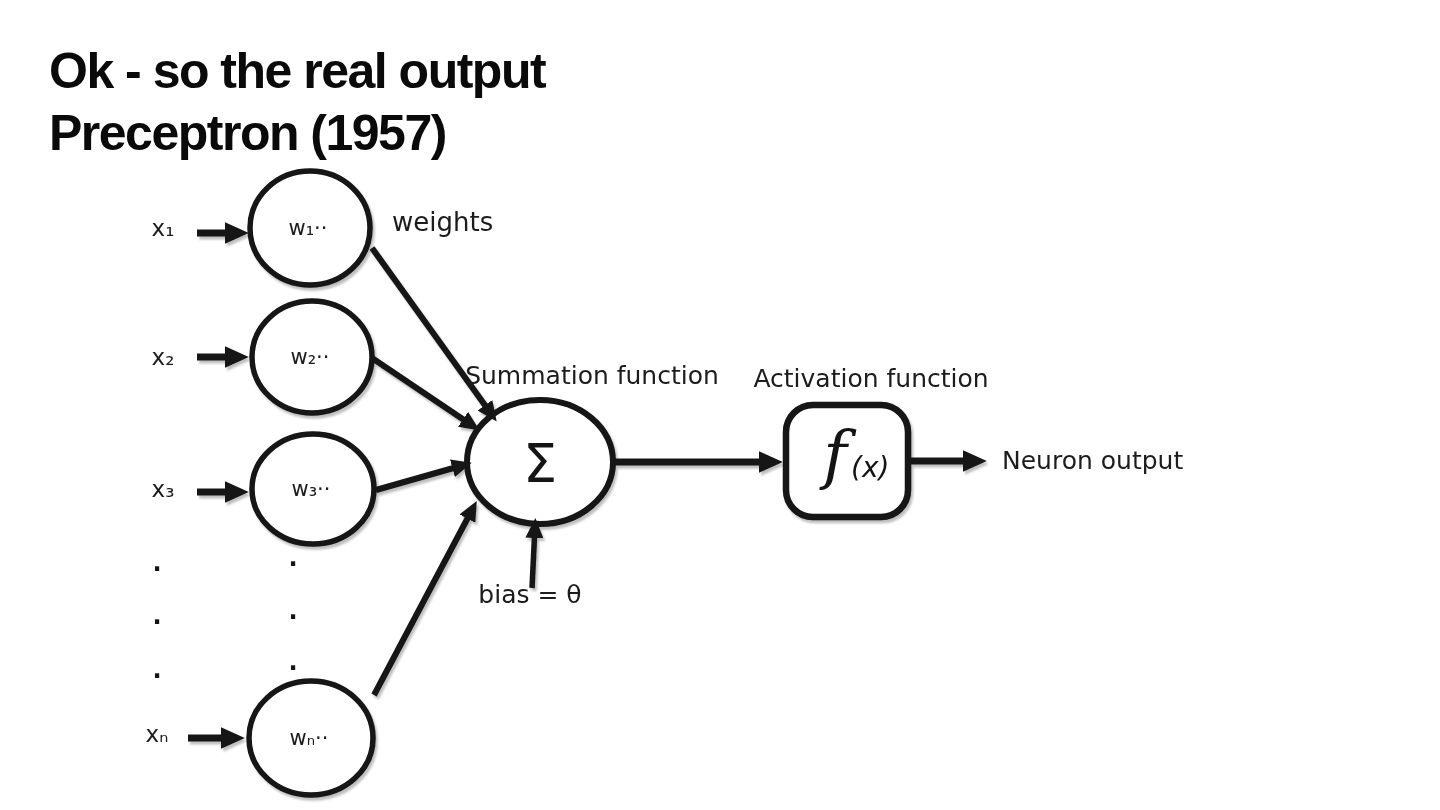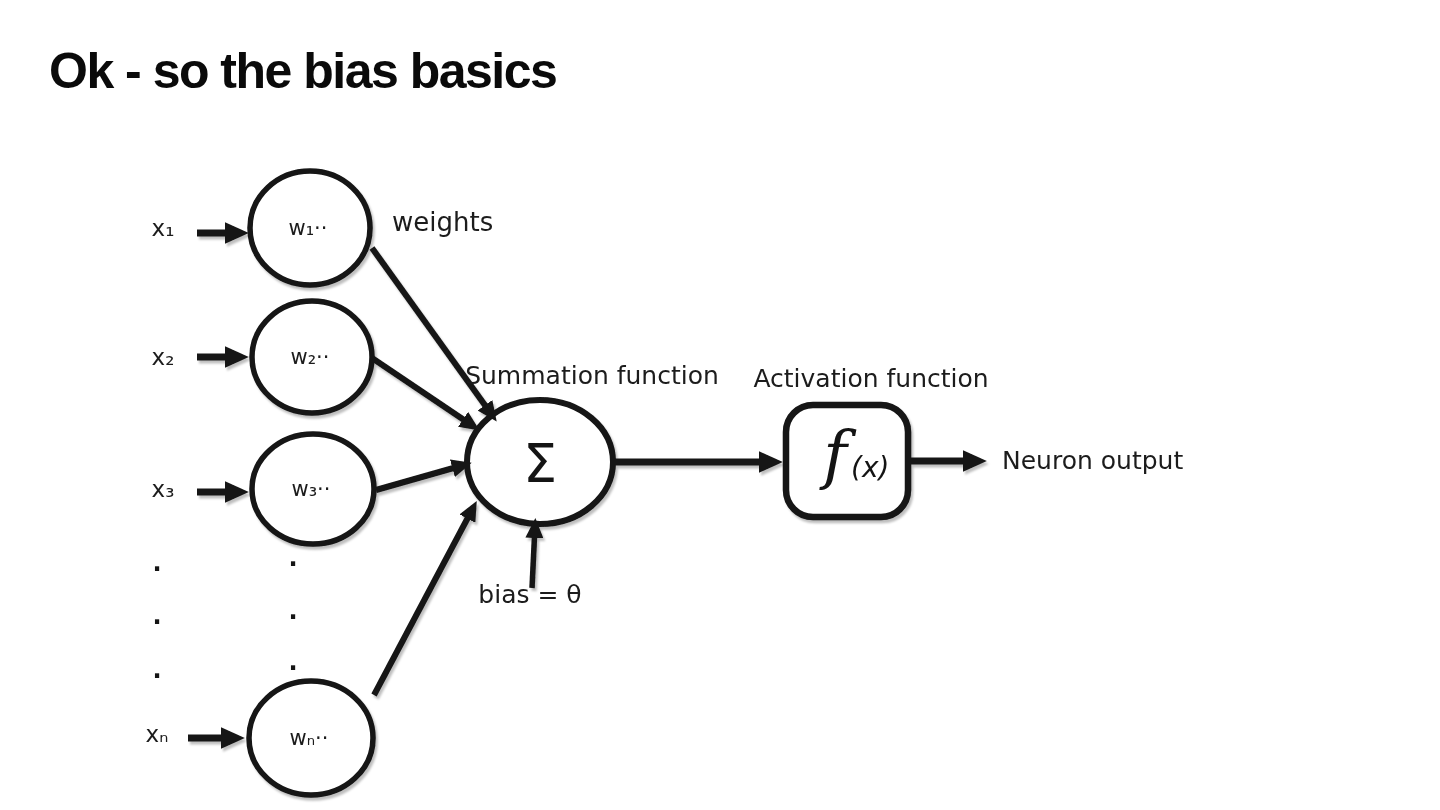--- a/index.html
+++ b/index.html
@@ -82,21 +82,22 @@
     font-weight: bold;
     fill: #141414;
   }
 </style>
 </head>
 <body>
 
 <div class="slide">
 
   <div class="slide-title">
-    <div>Ok - so the bias basics</div>
+    <div>Ok - so the real output</div>
+    <div>Preceptron (1957)</div>
   </div>
 
   <svg class="diagram-svg" viewBox="0 0 1440 810">
     <defs>
       <marker id="ah-big" viewBox="0 0 10 9" refX="3" refY="4.5" markerWidth="24" markerHeight="22" orient="auto" markerUnits="userSpaceOnUse">
         <path d="M0,0 L10,4.5 L0,9 z" fill="#141414"></path>
       </marker>
       <marker id="ah-small" viewBox="0 0 10 9" refX="6" refY="4.5" markerWidth="20" markerHeight="18" orient="auto" markerUnits="userSpaceOnUse">
         <path d="M0,0 L10,4.5 L0,9 z" fill="#141414"></path>
       </marker>

